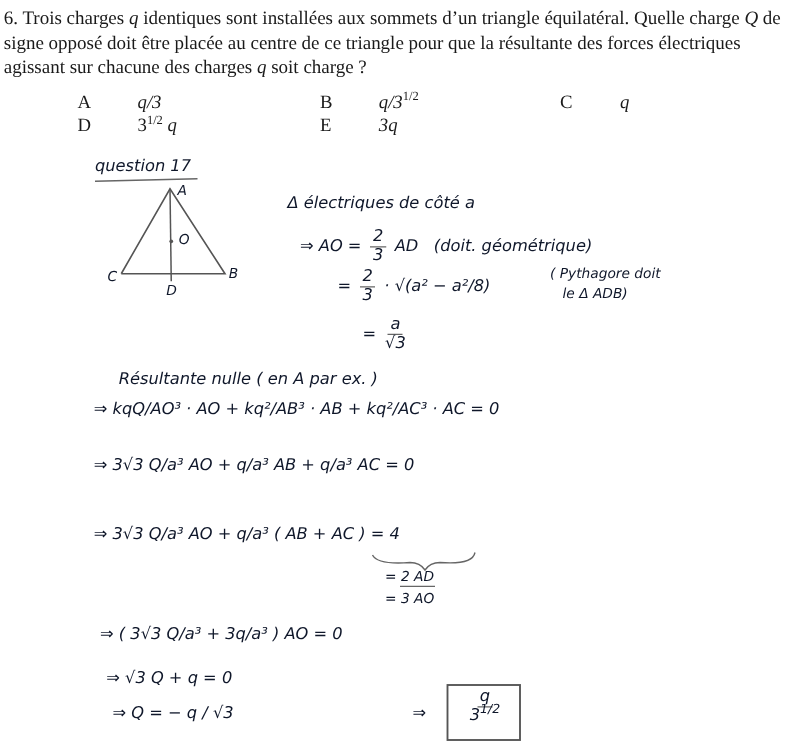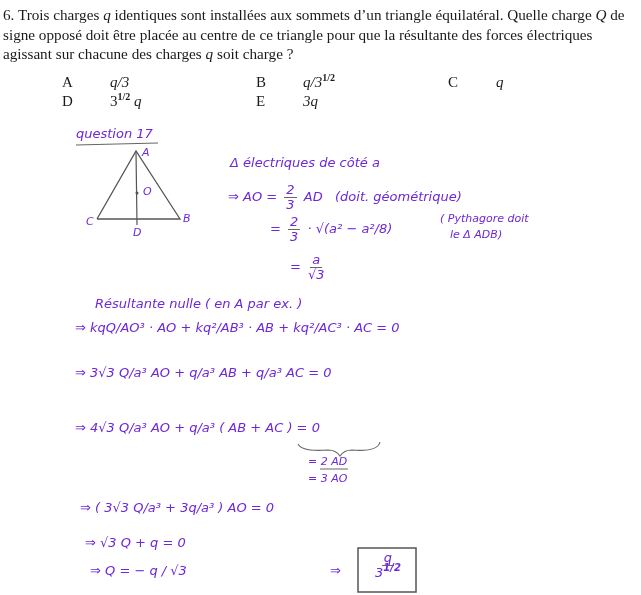--- a/index.html
+++ b/index.html
@@ -11,25 +11,25 @@
     color: #1a1a1a;
   }
   .printed {
     position: absolute; left: 3px; top: 5px; width: 636px;
     font-size: 15.2px; line-height: 19.5px;
   }
   .printed p { margin: 0; }
   .q { font-style: italic; }
   .choices { position: absolute; left: 0; top: 0; width: 641px; height: 120px; font-size: 15px; }
   .ch-letter, .ch-value { position: absolute; }
-  sup { font-size: 10px; vertical-align: 6px; line-height: 0; font-weight: bold; }
+  sup { font-size: 10px; vertical-align: 6px; line-height: 0; }
 
   .hw {
     position: absolute; font-family: "DejaVu Sans", sans-serif;
-    color: #6d28d9; font-size: 13px; font-style: italic; white-space: nowrap;
+    color: #0f172a; font-size: 13px; font-style: italic; white-space: nowrap;
   }
   .hw-small { font-size: 11px; }
   svg.sketch { position: absolute; left: 0; top: 0; }
   .frac { display: inline-flex; flex-direction: column; align-items: center; vertical-align: middle; margin: 0 3px; }
   .frac .num { border-bottom: 1px solid #666; padding: 0 2px; line-height: 14px; }
   .frac .den { line-height: 14px; }
 </style>
 </head>
 <body>
 
@@ -77,21 +77,21 @@
 <span class="hw hw-small" style="left:142px;top:146px">A</span>
 <span class="hw hw-small" style="left:143px;top:185px">O</span>
 <span class="hw hw-small" style="left:86px;top:215px">C</span>
 <span class="hw hw-small" style="left:183px;top:212px">B</span>
 <span class="hw hw-small" style="left:133px;top:226px">D</span>
 
 <span class="hw" style="left:76px;top:126px">question 17</span>
 
 <span class="hw" style="left:230px;top:155px">Δ électriques de côté a</span>
 
-<span class="hw" style="left:228px;top:183px">
+<span class="hw" style="left:240px;top:183px">
   <span>⇒ AO = </span>
   <span class="frac">
       <span class="num">2</span>
       <span class="den">3</span>
     </span>
   <span>AD</span>
   &nbsp;&nbsp;<span>(doit. géométrique)</span>
 </span>
 
 <span class="hw" style="left:270px;top:215px">
@@ -109,21 +109,21 @@
   <span>= </span>
   <span class="frac">
       <span class="num">a</span>
       <span class="den">√3</span>
     </span>
 </span>
 
 <span class="hw" style="left:95px;top:296px">Résultante nulle ( en A par ex. )</span>
 <span class="hw" style="left:75px;top:320px">⇒  kqQ/AO³ · AO  +  kq²/AB³ · AB  +  kq²/AC³ · AC  =  0</span>
 <span class="hw" style="left:75px;top:365px">⇒  3√3 Q/a³ AO  +  q/a³ AB  +  q/a³ AC  =  0</span>
-<span class="hw" style="left:75px;top:420px">⇒  4√3 Q/a³ AO  +  q/a³ ( AB + AC )  =  0</span>
+<span class="hw" style="left:75px;top:420px">⇒  3√3 Q/a³ AO  +  q/a³ ( AB + AC )  =  4</span>
 <span class="hw hw-small" style="left:308px;top:455px">= 2 AD</span>
 <span class="hw hw-small" style="left:308px;top:472px">= 3 AO</span>
 <span class="hw" style="left:80px;top:500px">⇒  ( 3√3 Q/a³  +  3q/a³ ) AO  =  0</span>
 <span class="hw" style="left:85px;top:535px">⇒  √3 Q  +  q  =  0</span>
 <span class="hw" style="left:90px;top:563px">⇒  Q  =  −  q / √3</span>
 
 <span class="hw" style="left:330px;top:563px">⇒</span>
 <span class="hw" style="left:366px;top:551px;width:44px;text-align:center">
   <span class="frac">
       <span class="num">q</span>

